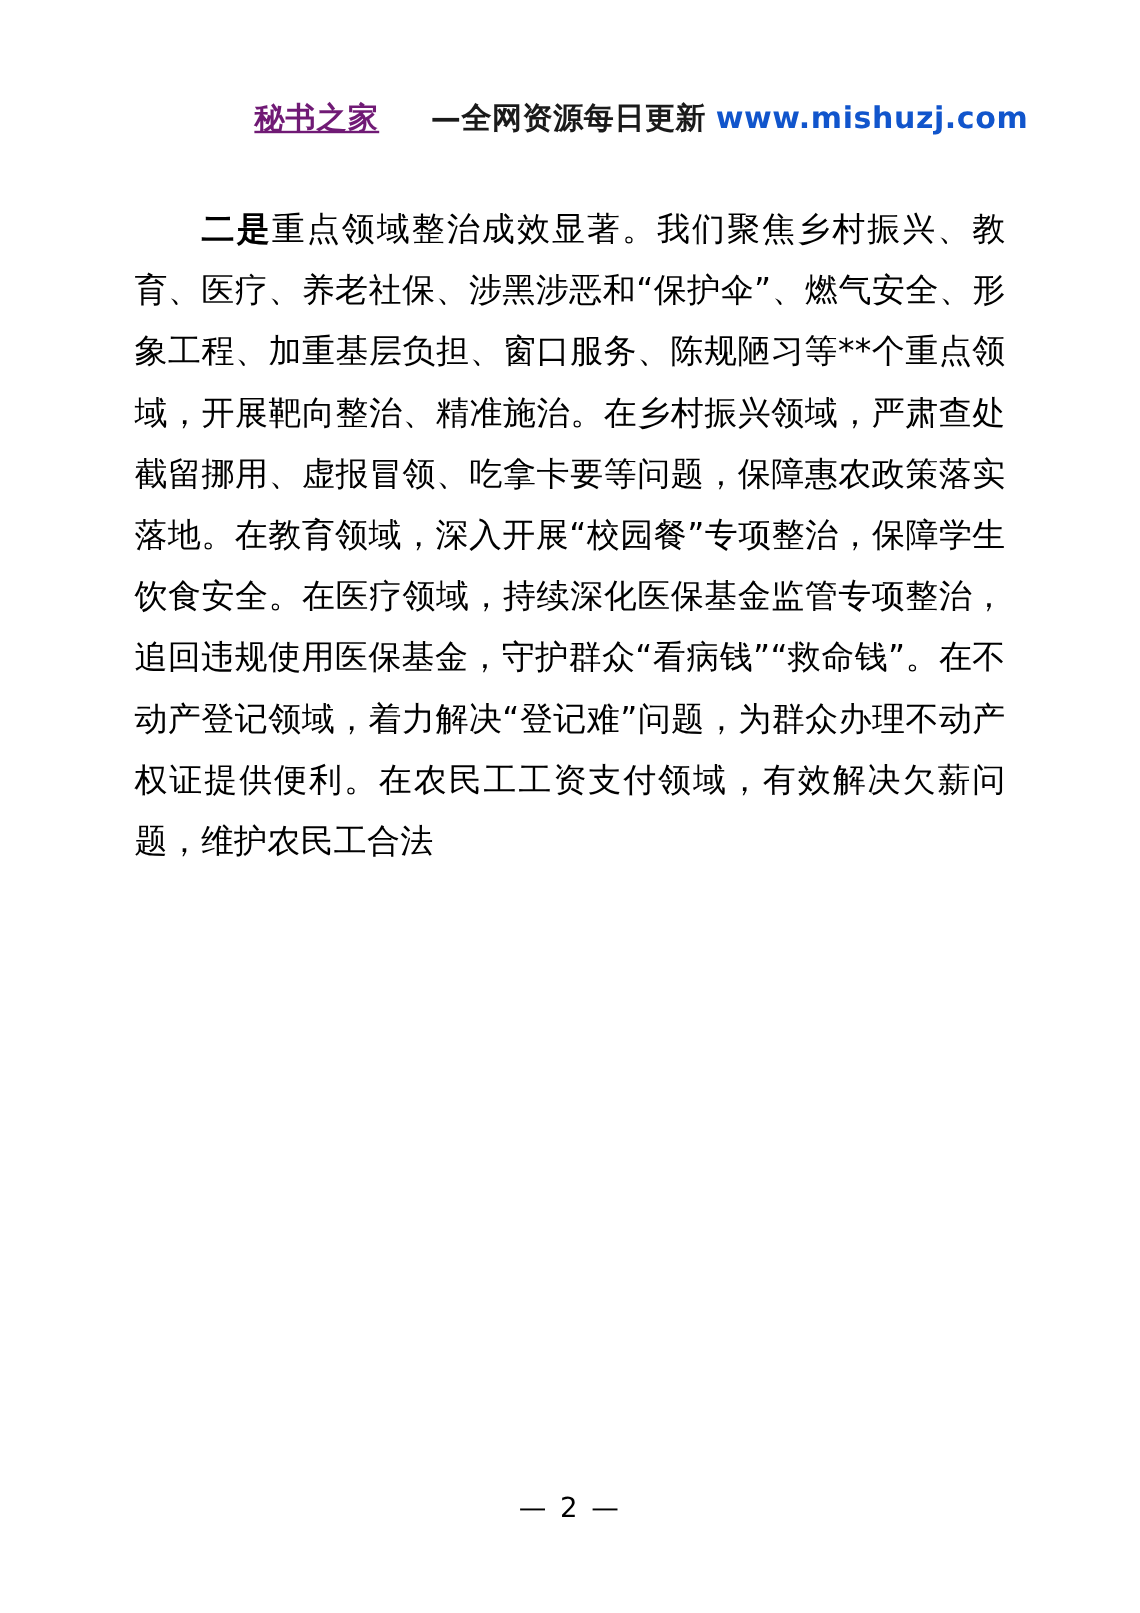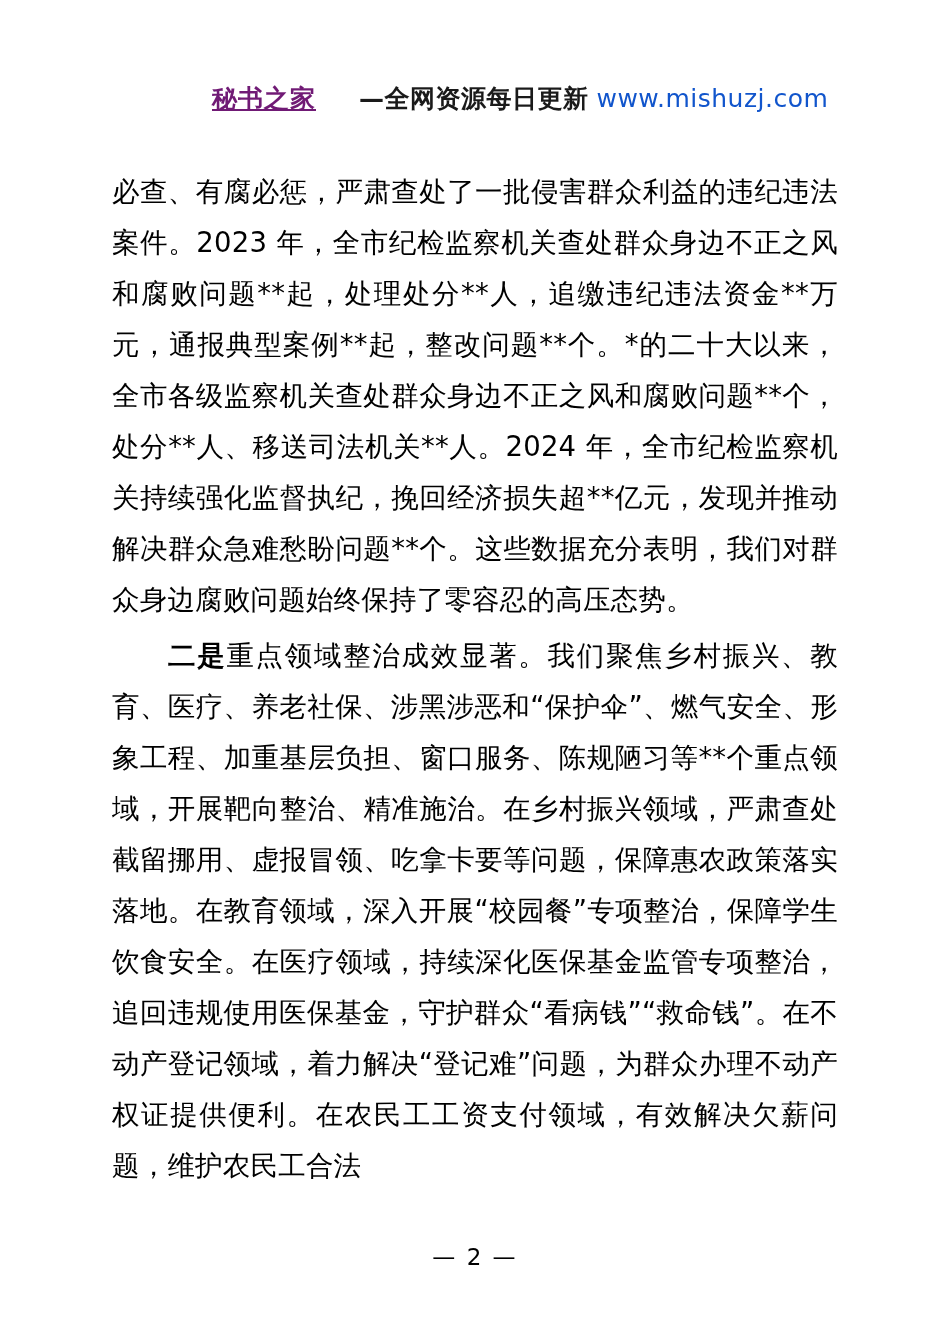--- a/index.html
+++ b/index.html
@@ -38,21 +38,21 @@
     text-decoration: underline;
   }
   .header .slogan {
     color: #1a1a1a;
     font-weight: bold;
     letter-spacing: 0.5px;
     margin-left: 43px;
   }
   .header .url {
     color: #1155cc;
-    font-weight: normal;
+    font-weight: bold;
     letter-spacing: 0.5px;
     text-align: center;
   }
   
   .content {
     margin-top: 52px;
   }
   p.para {
     margin: 0 0 0 0;
     font-size: 27.5px;
@@ -87,21 +87,20 @@
 <body>
 
 <div class="page">
 
   <div class="header">
     <span class="brand">秘书之家</span><span class="slogan">—全网资源每日更新</span> <span class="url">www.mishuzj.com</span>
   </div>
 
   <div class="content">
 
-    <p class="para">必查、有腐必惩，严肃查处了一批侵害群众利益的违纪违法案件。2023 年，全市纪检监察机关查处群众身边不正之风和腐败问题**起，处理处分**人，追缴违纪违法资金**万元，通报典型案例**起，整改问题**个。*的二十大以来，全市各级监察机关查处群众身边不正之风和腐败问题**个，处分**人、移送司法机关**人。2024 年，全市纪检监察机关持续强化监督执纪，挽回经济损失超**亿元，发现并推动解决群众急难愁盼问题**个。这些数据充分表明，我们对群众身边腐败问题始终保持了零容忍的高压态势。</p>
 
     <p class="para indent"><span class="bold">二是</span><span>重点领域整治成效显著。我们聚焦乡村振兴、教育、医疗、养老社保、涉黑涉恶和“保护伞”、燃气安全、形象工程、加重基层负担、窗口服务、陈规陋习等**个重点领域，开展靶向整治、精准施治。在乡村振兴领域，严肃查处截留挪用、虚报冒领、吃拿卡要等问题，保障惠农政策落实落地。在教育领域，深入开展“校园餐”专项整治，保障学生饮食安全。在医疗领域，持续深化医保基金监管专项整治，追回违规使用医保基金，守护群众“看病钱”“救命钱”。在不动产登记领域，着力解决“登记难”问题，为群众办理不动产权证提供便利。在农民工工资支付领域，有效解决欠薪问题，维护农民工合法</span></p>
 
   </div>
 
   <div class="footer">— 2 —</div>
 
 </div>
 
 </body></html>

